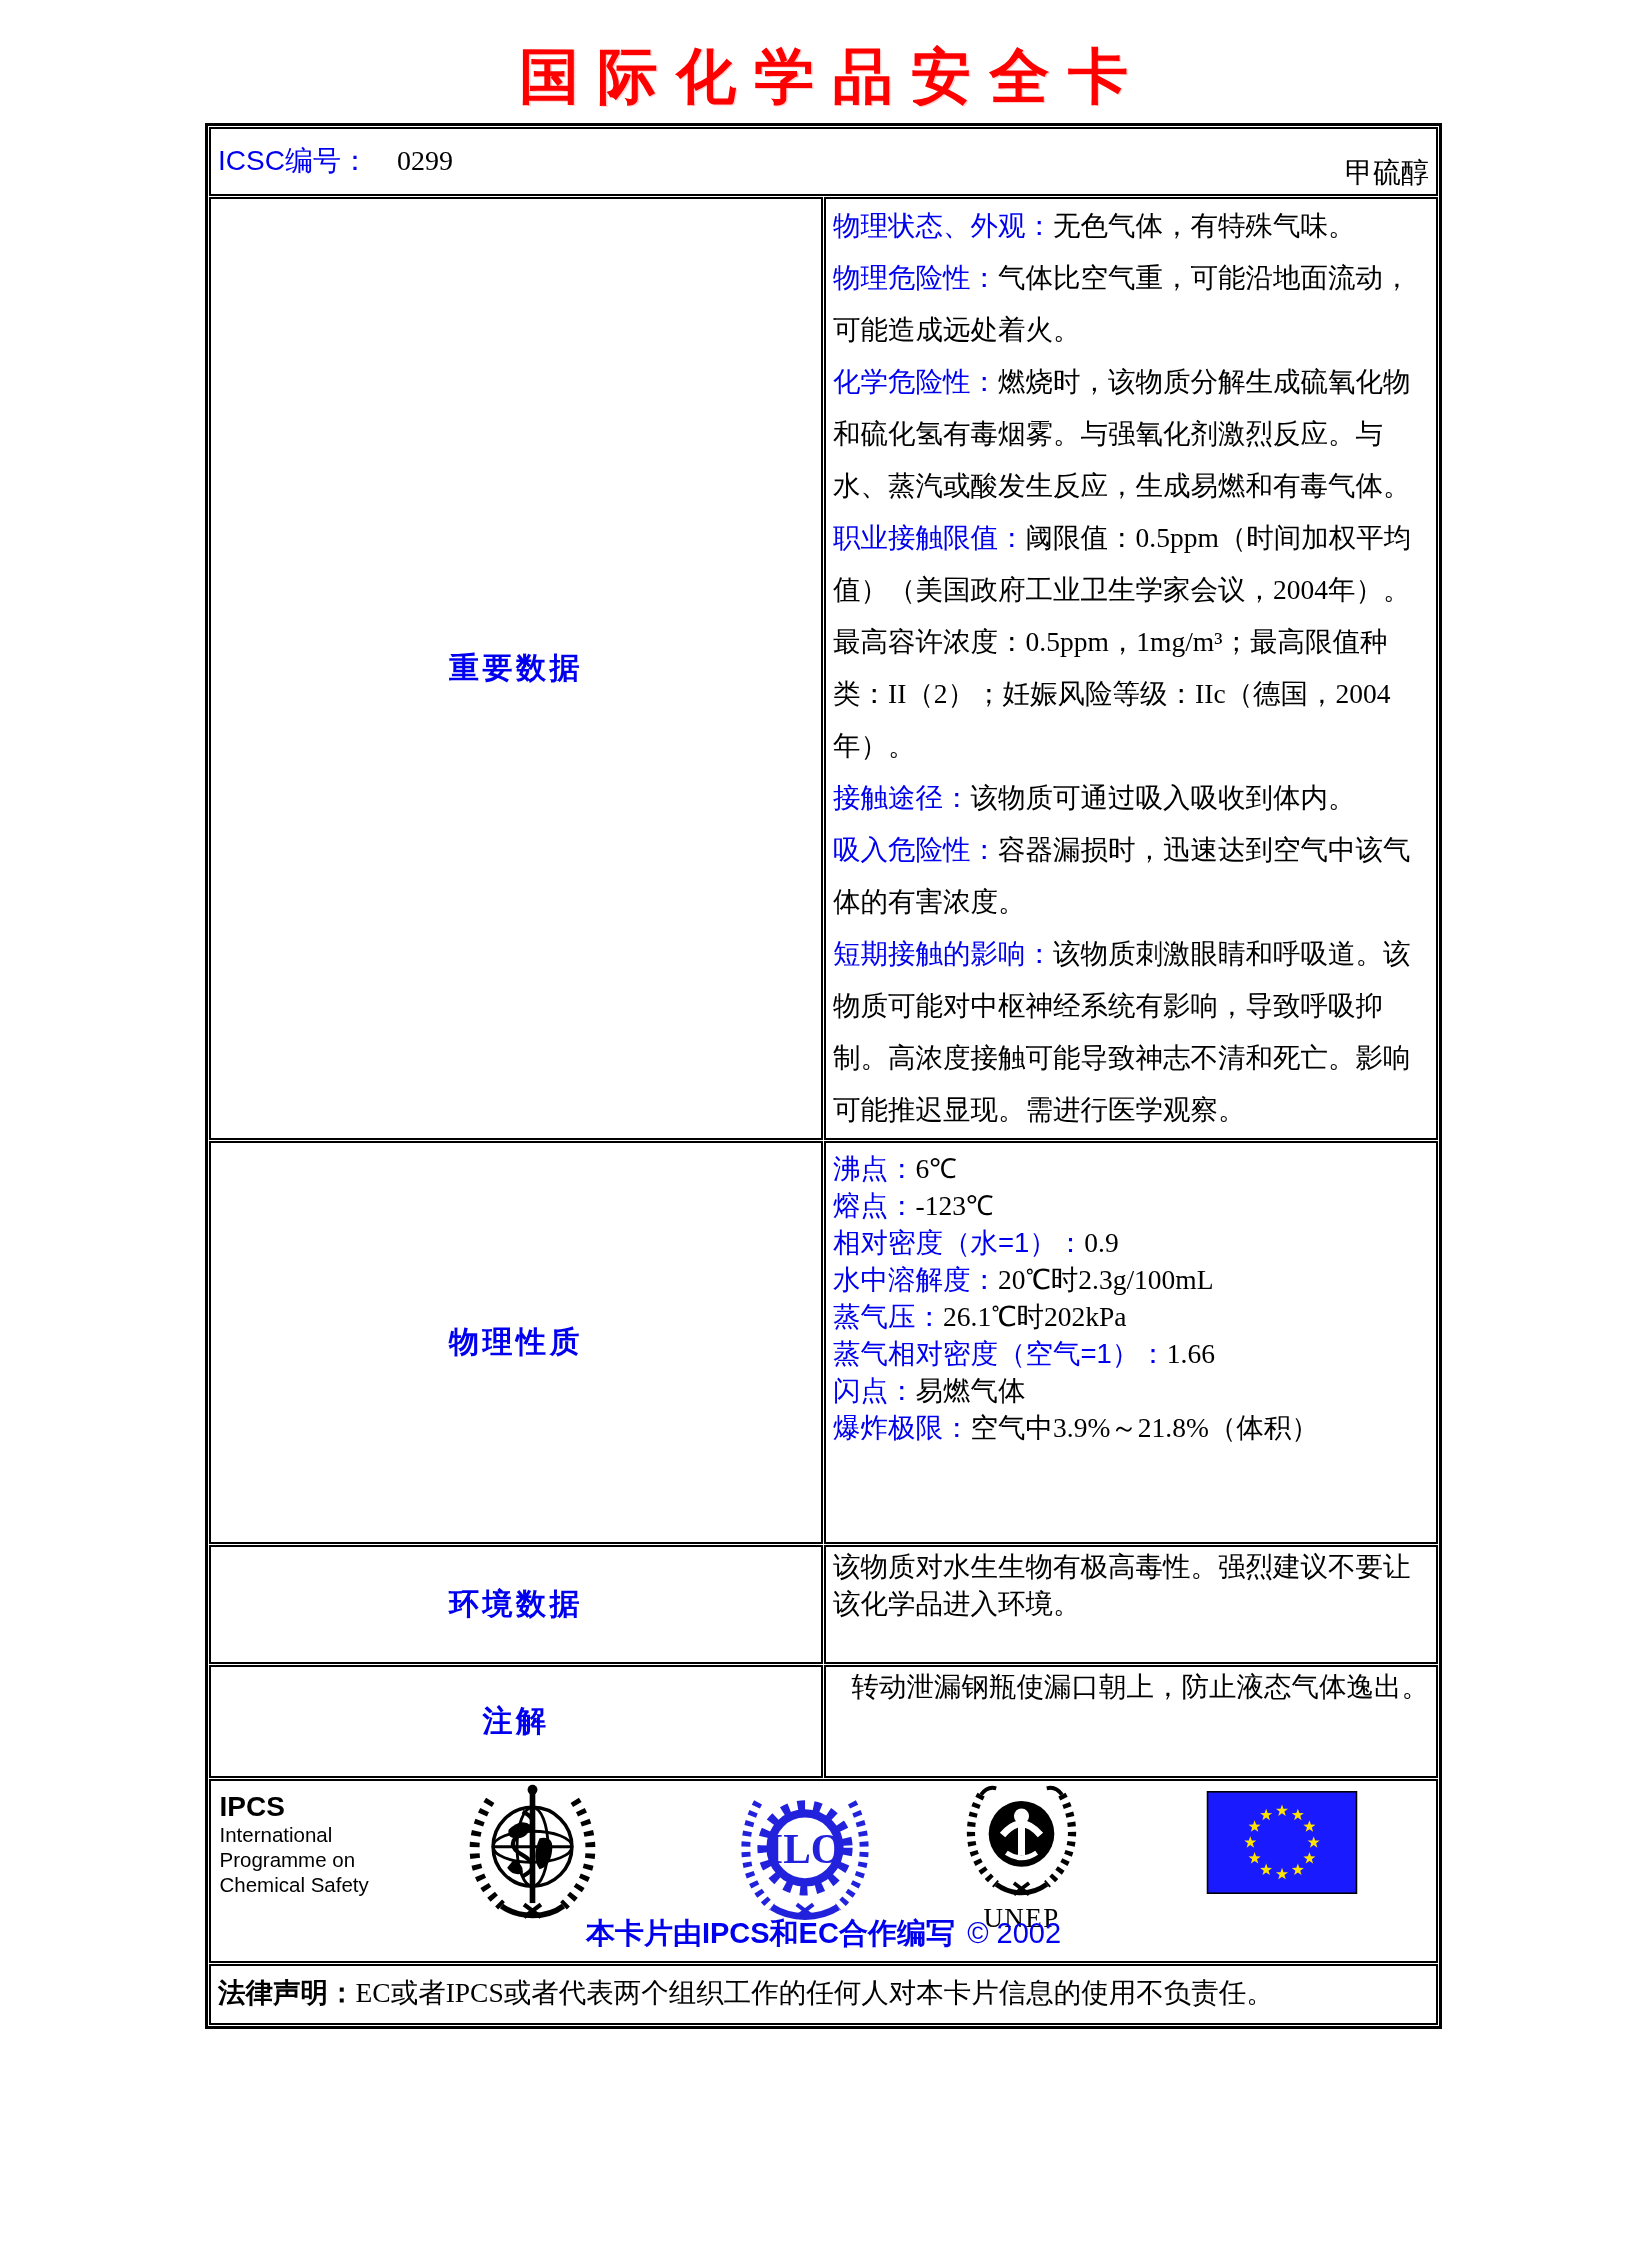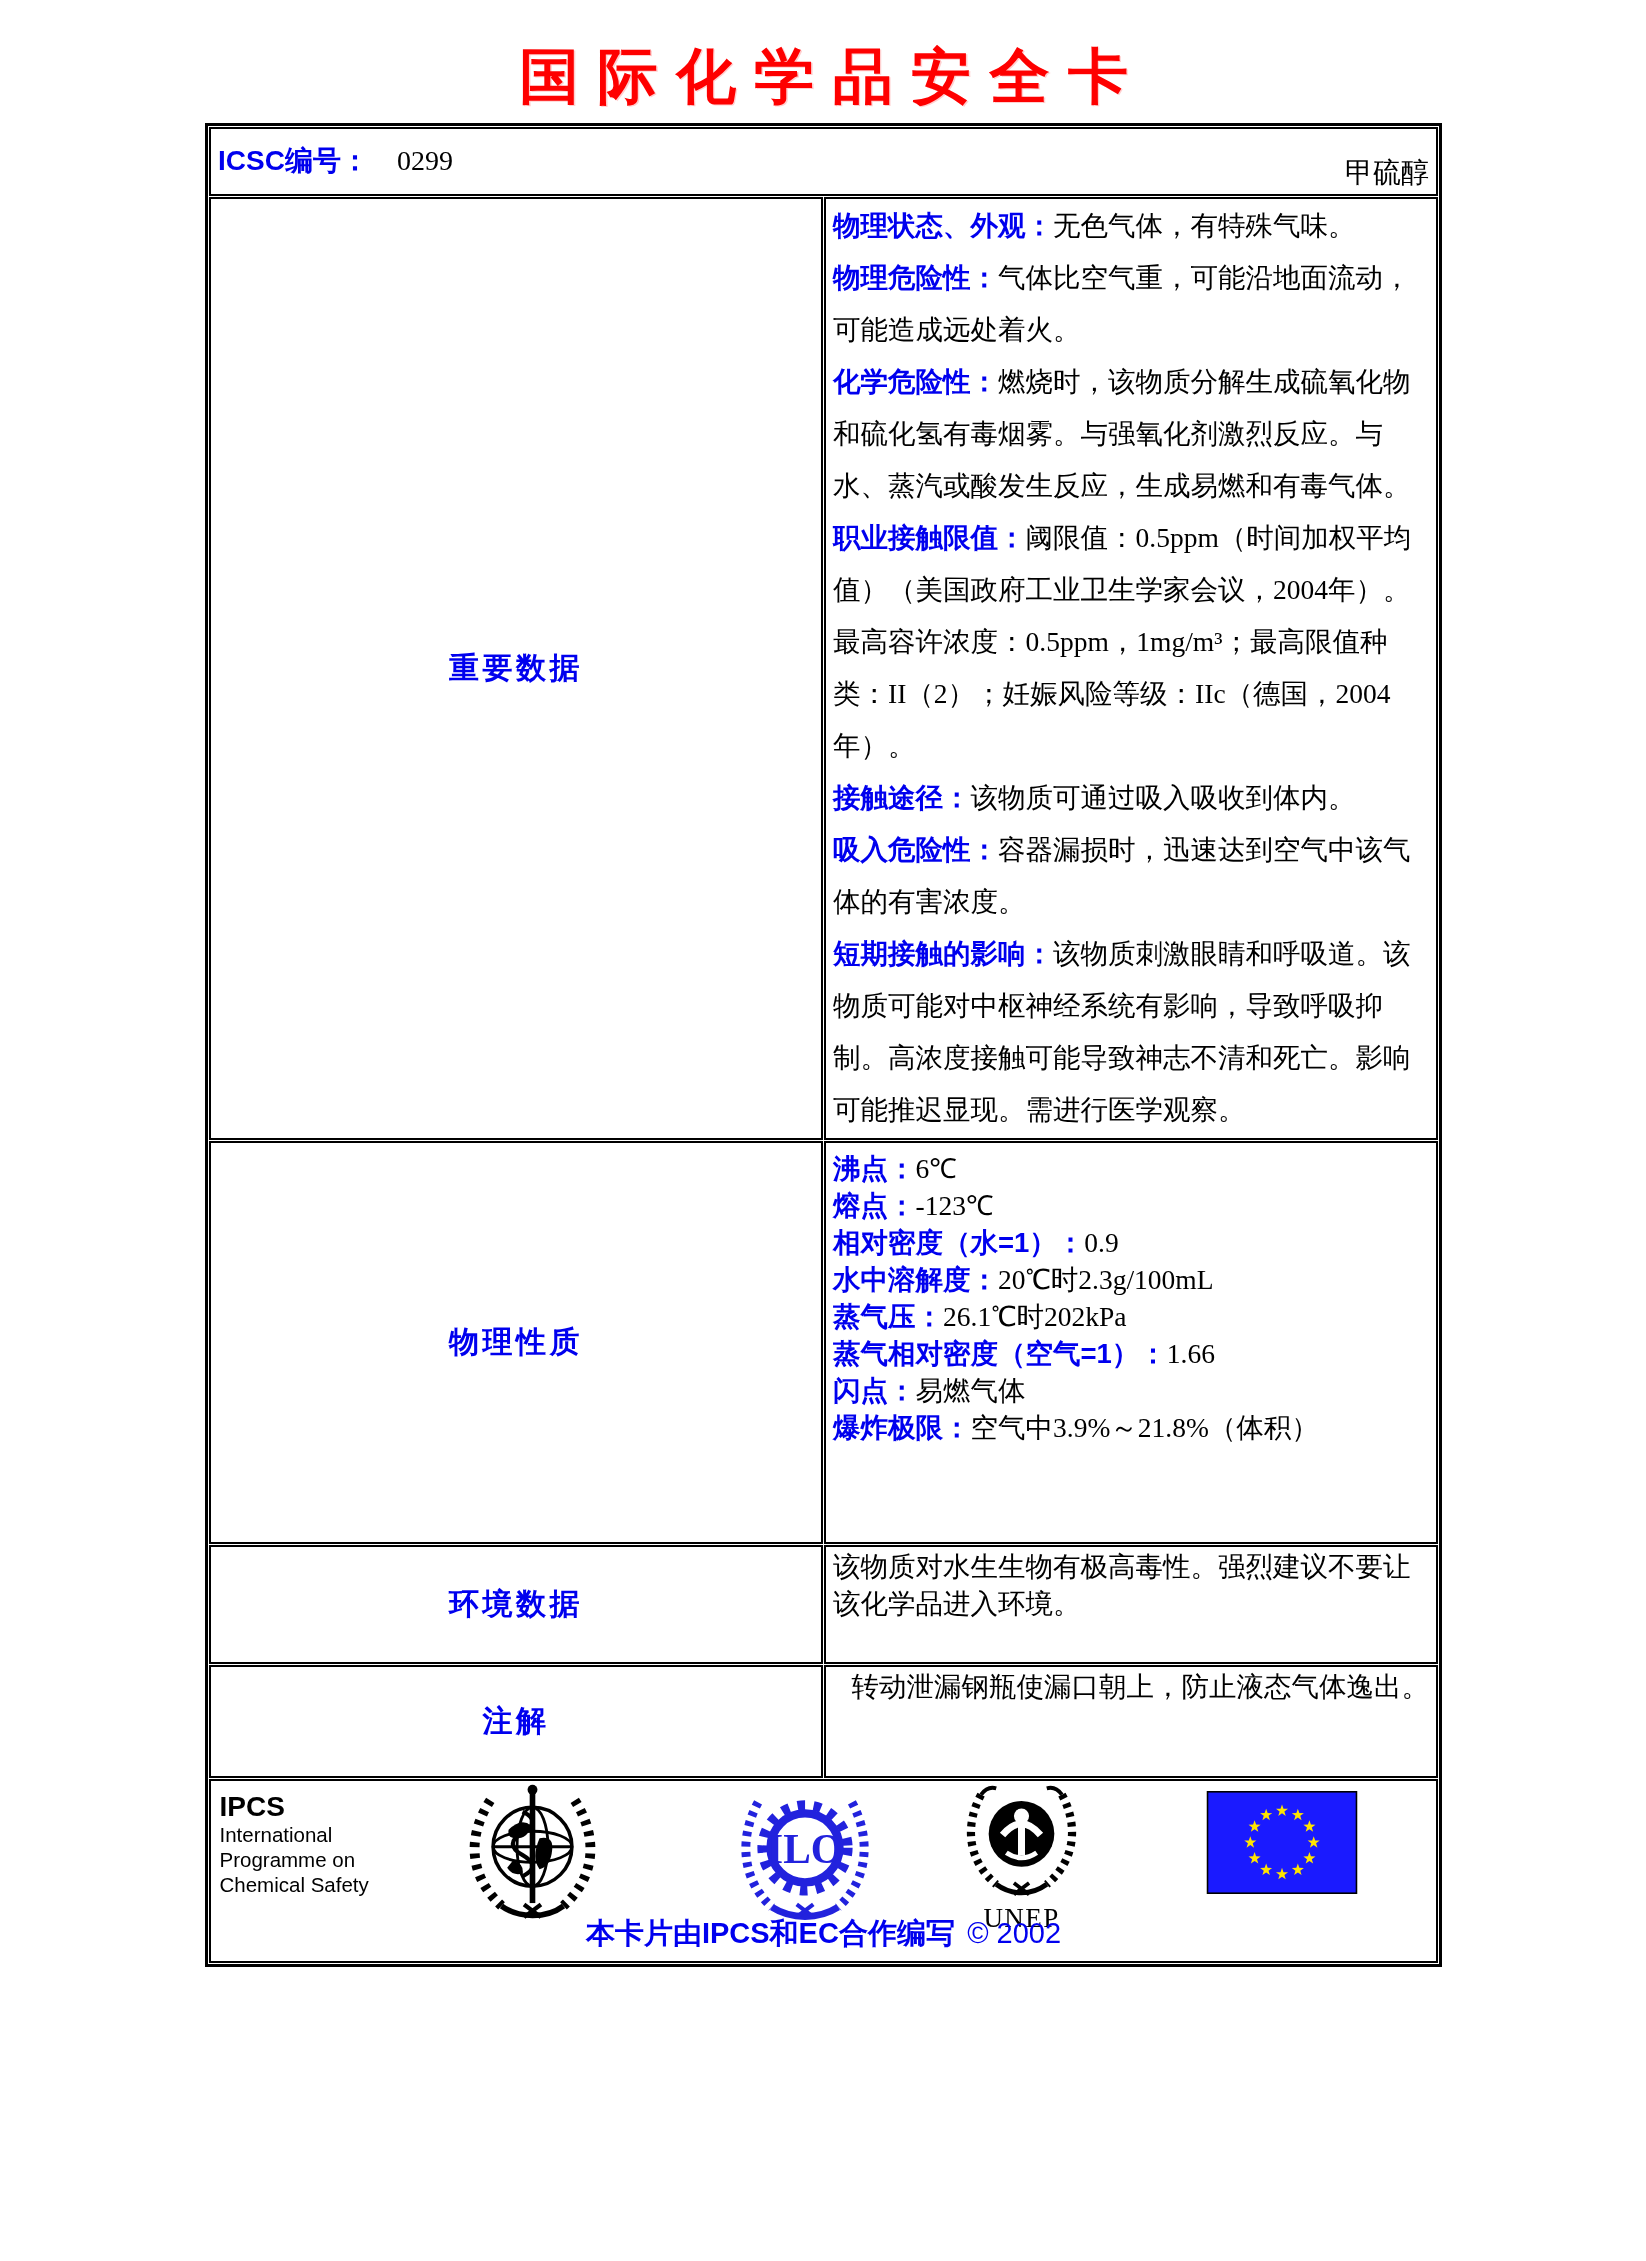--- a/index.html
+++ b/index.html
@@ -42,21 +42,21 @@
     width:174px;
     text-align:center;vertical-align:middle;
     color:var(--accent-blue);
     font-family:"Liberation Sans", sans-serif;
     font-weight:bold;font-size:30px;letter-spacing:3.5px;
     padding:1.4px 2.8px;
   }
   .k{
     color:var(--accent-blue);
     font-family:"Liberation Sans", sans-serif;
-    font-weight:bold;
+    font-weight:normal;
   }
   
   td.hdr{height:59px;}
   .hdr-flex{display:flex;align-items:center;height:100%;font-size:28px;}
   .hdr-flex .num{margin-left:28px;}
   .hdr-flex .chem{margin-left:auto;margin-top:24px;}
   
   td.imp{height:781px;line-height:52px;padding-top:1.4px;}
   
   td.phys{height:403px;line-height:37px;padding-top:7px;}
@@ -231,15 +231,20 @@
         </svg>
       </div>
 
       <div class="caption">
         <span class="cap-main">本卡片由IPCS和EC合作编写</span>
         <span class="cap-copy">© 2002</span>
       </div>
     </td>
   </tr>
 
+  <tr>
+    <td class="legal" colspan="2">
+      <span class="legal-k">法律声明：</span><span>EC或者IPCS或者代表两个组织工作的任何人对本卡片信息的使用不负责任。</span>
+    </td>
+  </tr>
 </tbody>
   </table>
 
 
 </body></html>

